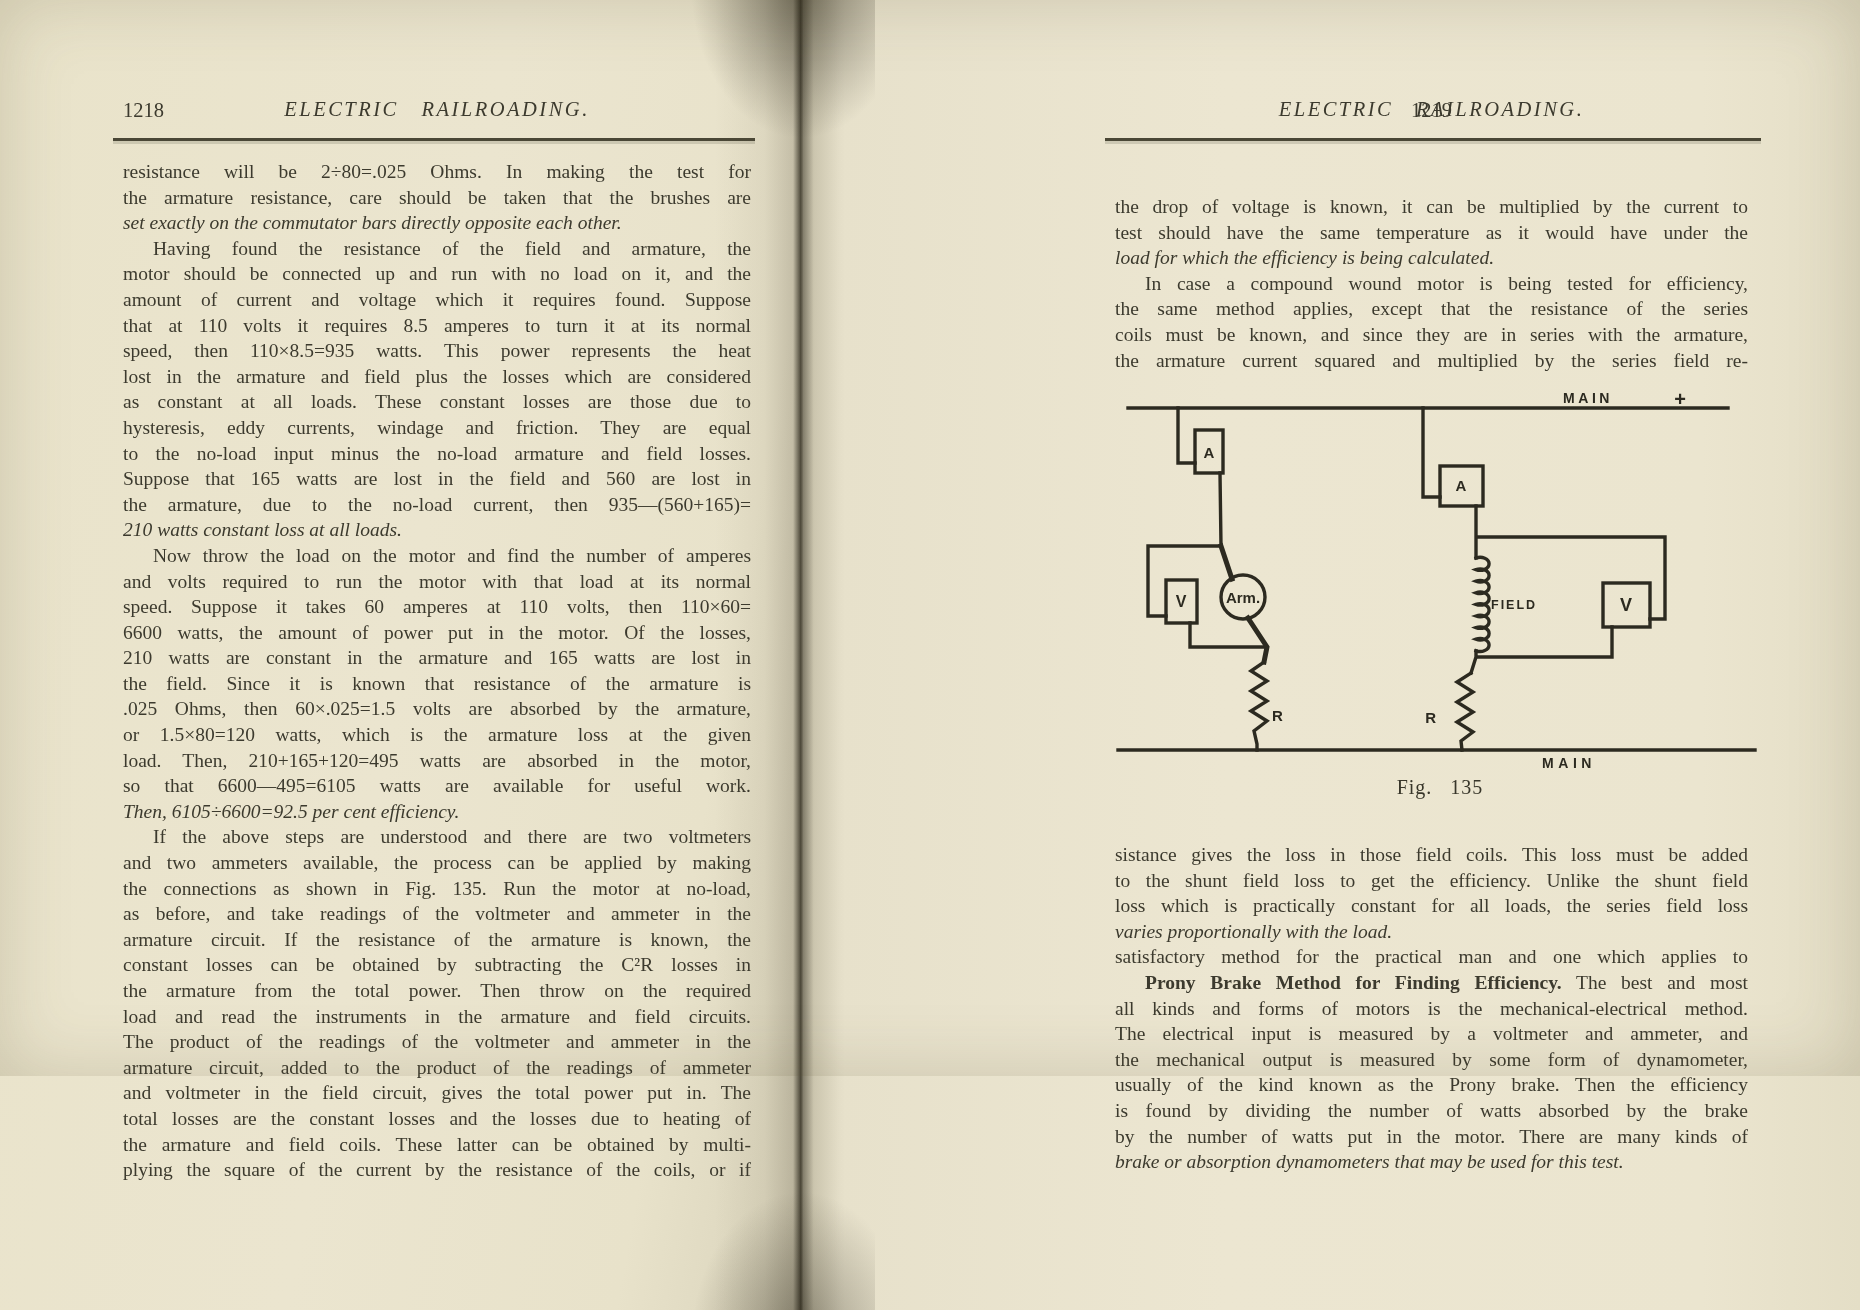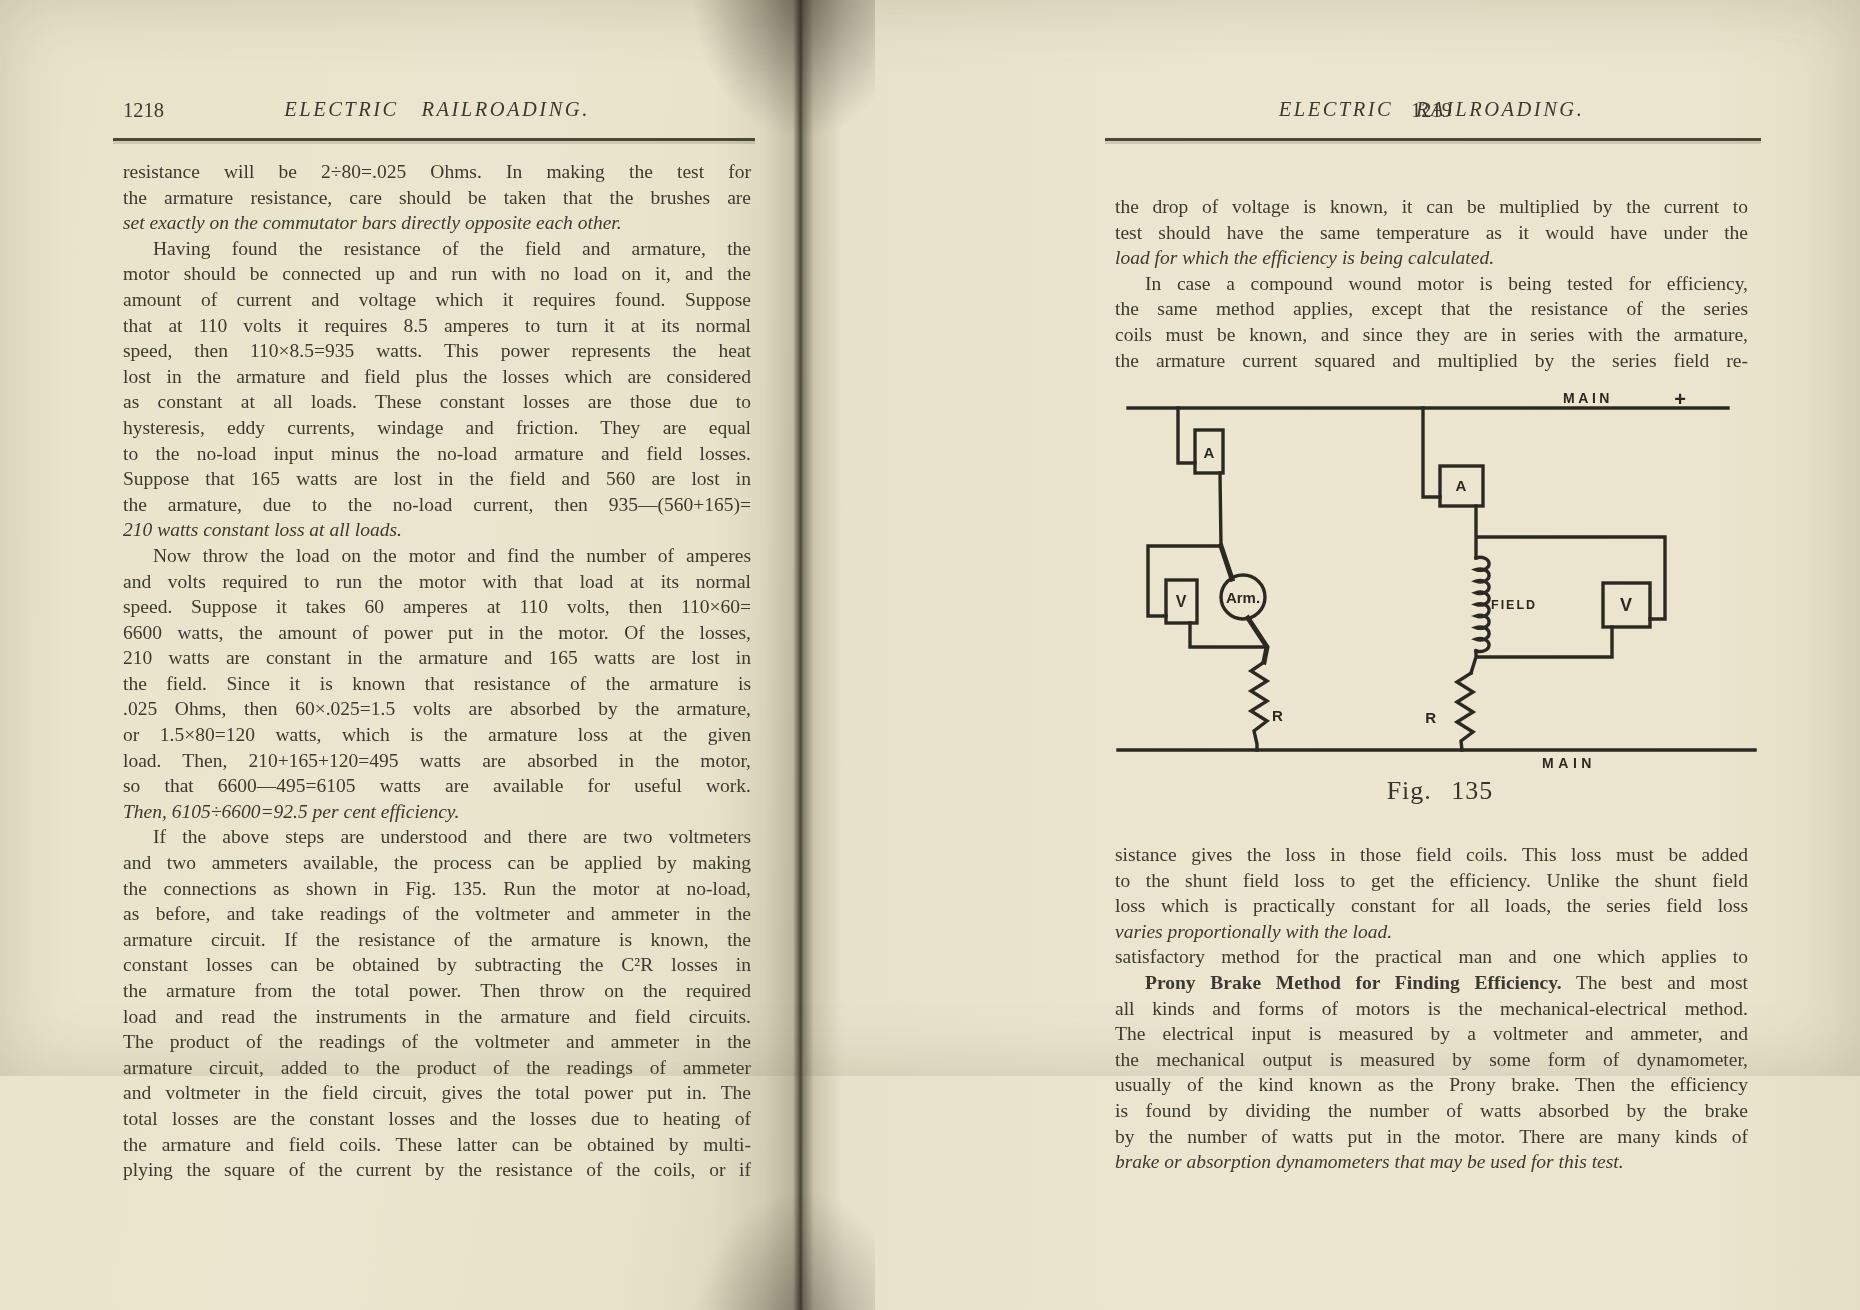--- a/index.html
+++ b/index.html
@@ -31,21 +31,21 @@
   .rule{position:absolute;height:2.5px;background:#4a4736;box-shadow:0 3px 0 rgba(74,71,54,0.18);}
 
   .col{position:absolute;color:#3c3a2e;font-size:19.5px;}
   .ln{height:25.6px;line-height:25.6px;text-align:justify;text-align-last:justify;white-space:normal;}
   .ln.end{text-align-last:left;font-style:italic;}
   .ln.ind{text-indent:30px;}
   .ln b{font-weight:bold;}
 
   #figure-box{position:absolute;left:308px;top:385px;width:660px;height:420px;}
   #figure-caption{position:absolute;left:308px;top:776px;width:660px;text-align:center;
-    color:#38362a;font-size:26px;letter-spacing:1px;word-spacing:12px;}
+    color:#38362a;font-size:20px;letter-spacing:1px;word-spacing:12px;}
   .figtext{font-family:"Liberation Sans","DejaVu Sans",sans-serif;fill:#2c2a20;}
 </style>
 </head>
 <body>
 
 <div id="scan">
 
   <div class="page" id="page-left">
     <div class="pgnum" style="left:123px;top:99px;">1218</div>
     <div class="runtitle" style="left:123px;top:98px;width:628px;">ELECTRIC RAILROADING.</div>

